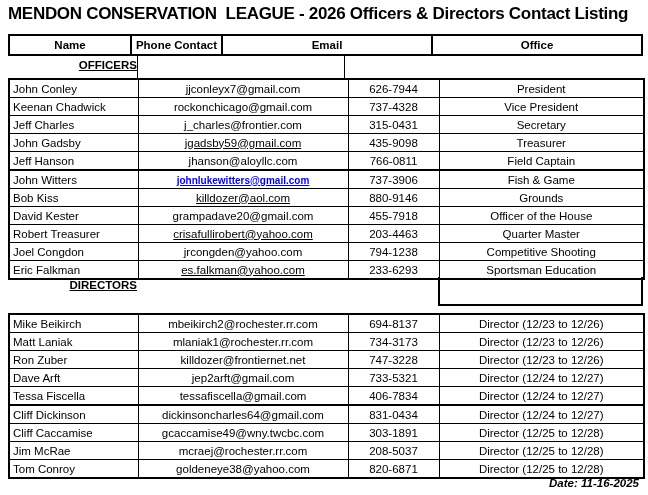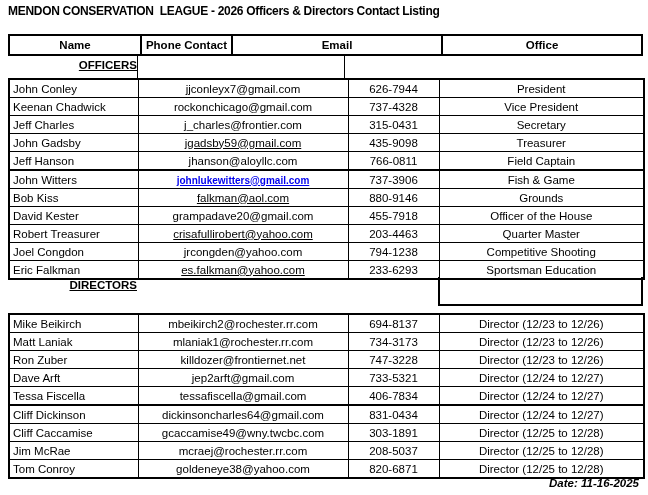--- a/index.html
+++ b/index.html
@@ -1,26 +1,26 @@
 <!DOCTYPE html>
 <html><head>
 <meta charset="utf-8">
 <style>
   html,body{margin:0;padding:0;background:#ffffff;}
   .page{position:relative;width:648px;height:495px;background:#ffffff;color:#000;
         font-family:"Liberation Sans",sans-serif;overflow:hidden;}
-  .title{position:absolute;left:8px;top:4px;font-weight:bold;font-size:12px;
+  .title{position:absolute;left:8px;top:4px;font-weight:bold;font-size:17px;
          letter-spacing:-0.3px;white-space:pre-wrap;}
   
   .header-row{position:absolute;left:8px;top:34px;width:635px;height:22px;display:flex;
               border:2px solid #000;box-sizing:border-box;background:#fff;}
   .header-cell{display:flex;align-items:center;justify-content:center;font-weight:bold;
                font-size:11.5px;box-sizing:border-box;border-right:2px solid #000;}
   .header-cell:last-child{border-right:none;}
-  .w-name{width:132px}.w-email{width:210px}.w-phone{width:91px}.w-office{flex:1}
+  .w-name{width:122px}.w-email{width:210px}.w-phone{width:91px}.w-office{flex:1}
   
   .ghost-email-cell{position:absolute;left:137px;top:55px;width:208px;height:23px;
                     border-left:1.5px solid #000;border-right:1.5px solid #000;box-sizing:border-box;}
   
   .section-label{position:absolute;width:129px;text-align:right;font-weight:bold;
                  font-size:11.5px;text-decoration:underline;}
   #officers-label{left:8px;top:59px;}
   #directors-label{left:8px;top:279px;}
   
   table.data{position:absolute;left:8px;width:635px;border-collapse:collapse;
@@ -97,21 +97,21 @@
           <td class="col-office">Field Captain</td>
         </tr>
         <tr class="thick-top">
           <td class="col-name">John Witters</td>
           <td class="col-email"><span class="email-link">johnlukewitters@gmail.com</span></td>
           <td class="col-phone">737-3906</td>
           <td class="col-office">Fish &amp; Game</td>
         </tr>
         <tr>
           <td class="col-name">Bob Kiss</td>
-          <td class="col-email"><span class="email-underline">falkman@aol.com</span></td>
+          <td class="col-email"><span class="email-underline">killdozer@aol.com</span></td>
           <td class="col-phone">880-9146</td>
           <td class="col-office">Grounds</td>
         </tr>
         <tr>
           <td class="col-name">David Kester</td>
           <td class="col-email"><span class="email-plain">grampadave20@gmail.com</span></td>
           <td class="col-phone">455-7918</td>
           <td class="col-office">Officer of the House</td>
         </tr>
         <tr>

